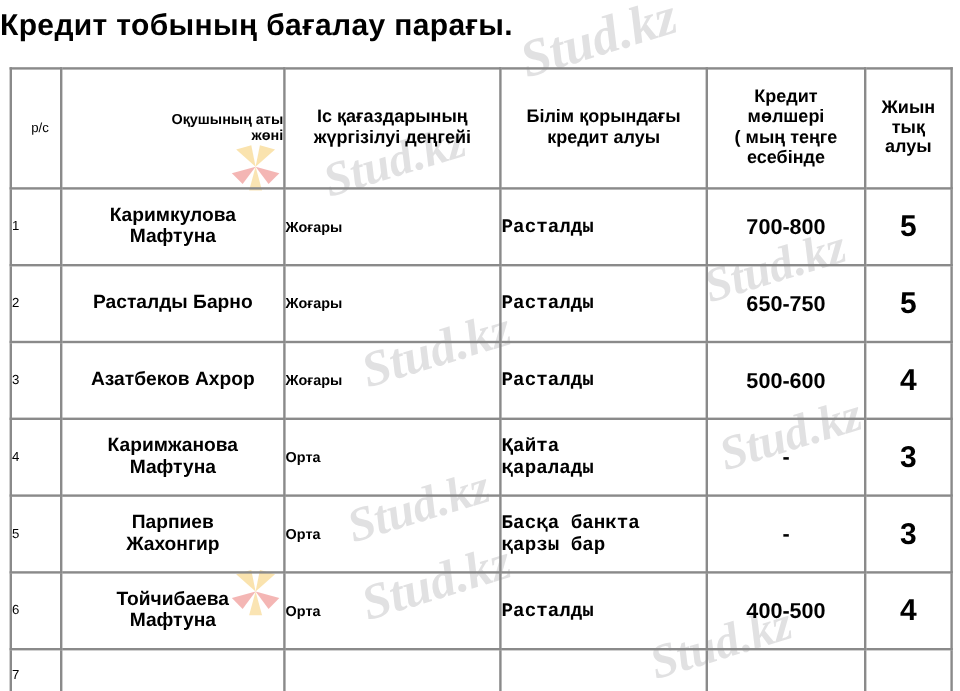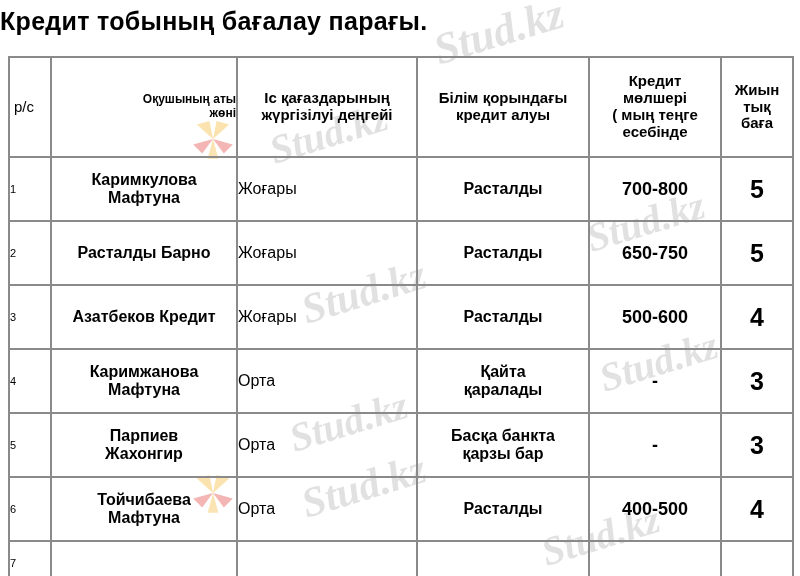--- a/index.html
+++ b/index.html
@@ -85,24 +85,24 @@
 
   
   .hdr td {
     height: 98px;
     text-align: center;
     font-weight: bold;
     font-size: 15px;
     line-height: 1.12;
   }
   .hdr td.h-num {
-    font-size: 15px;
+    font-size: 11px;
     font-weight: normal;
     text-align: left;
-    padding-left: 4px;
+    padding-left: 16px;
     vertical-align: middle;
   }
   .hdr td.h-name {
     font-size: 12px;
     text-align: right;
     padding-left: 12px;
     line-height: 1.15;
   }
 
   
@@ -120,32 +120,33 @@
     font-weight: normal;
   }
   td.cell-name {
     font-size: 16px;
     font-weight: bold;
     text-align: center;
     padding-left: 11px;
     line-height: 1.15;
   }
   td.cell-doc {
-    font-size: 16px;
-    font-weight: normal;
+    font-size: 12px;
+    font-weight: bold;
     text-align: left;
     padding-left: 11px;
     margin-top: 32px;
   }
   td.cell-kor {
     font-size: 16px;
     font-weight: bold;
-    text-align: center;
+    text-align: left;
     padding-left: 11px;
     line-height: 1.15;
+    font-family: Liberation Mono, monospace;
   }
   td.cell-sum {
     font-size: 18px;
     font-weight: bold;
     text-align: center;
   }
   td.cell-total {
     font-size: 25px;
     font-weight: bold;
     text-align: center;
@@ -207,21 +208,21 @@
         <td class="nbr">Іс қағаздарының
 жүргізілуі деңгейі</td>
         <td class="nbr">Білім қорындағы
 кредит алуы</td>
         <td class="nbr">Кредит
 мөлшері
 ( мың теңге
 есебінде</td>
         <td class="nbr">Жиын
 тық
-баға</td>
+алуы</td>
       </tr>
 
       <tr class="r">
         <td class="cell-num">1</td>
         <td class="cell-name nbr">Каримкулова
 Мафтуна</td>
         <td class="cell-doc nbr">Жоғары</td>
         <td class="cell-kor nbr">Расталды</td>
         <td class="cell-sum">700-800</td>
         <td class="cell-total">5</td>
@@ -231,21 +232,21 @@
         <td class="cell-num">2</td>
         <td class="cell-name nbr">Расталды Барно</td>
         <td class="cell-doc nbr">Жоғары</td>
         <td class="cell-kor nbr">Расталды</td>
         <td class="cell-sum">650-750</td>
         <td class="cell-total">5</td>
       </tr>
 
       <tr class="r">
         <td class="cell-num">3</td>
-        <td class="cell-name nbr">Азатбеков Кредит</td>
+        <td class="cell-name nbr">Азатбеков Ахрор</td>
         <td class="cell-doc nbr">Жоғары</td>
         <td class="cell-kor nbr">Расталды</td>
         <td class="cell-sum">500-600</td>
         <td class="cell-total">4</td>
       </tr>
 
       <tr class="r">
         <td class="cell-num">4</td>
         <td class="cell-name nbr">Каримжанова
 Мафтуна</td>

